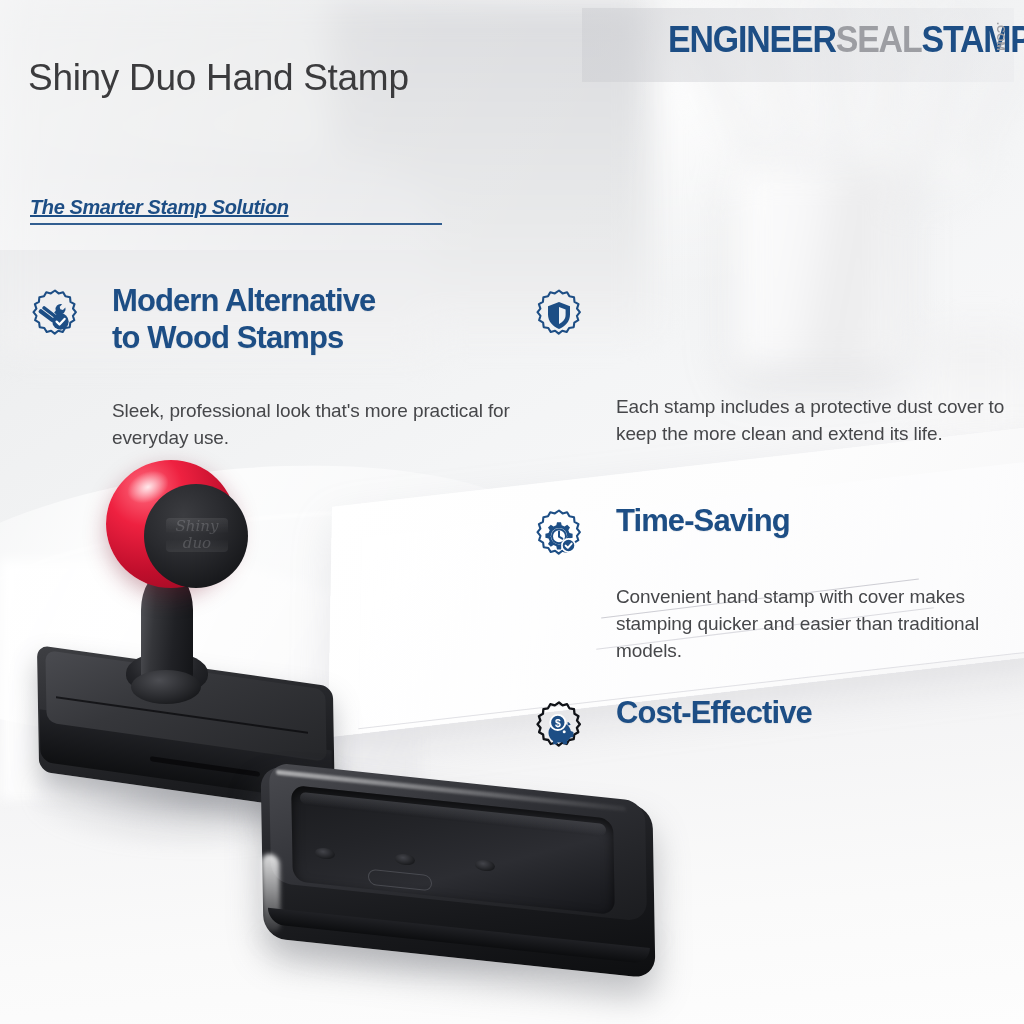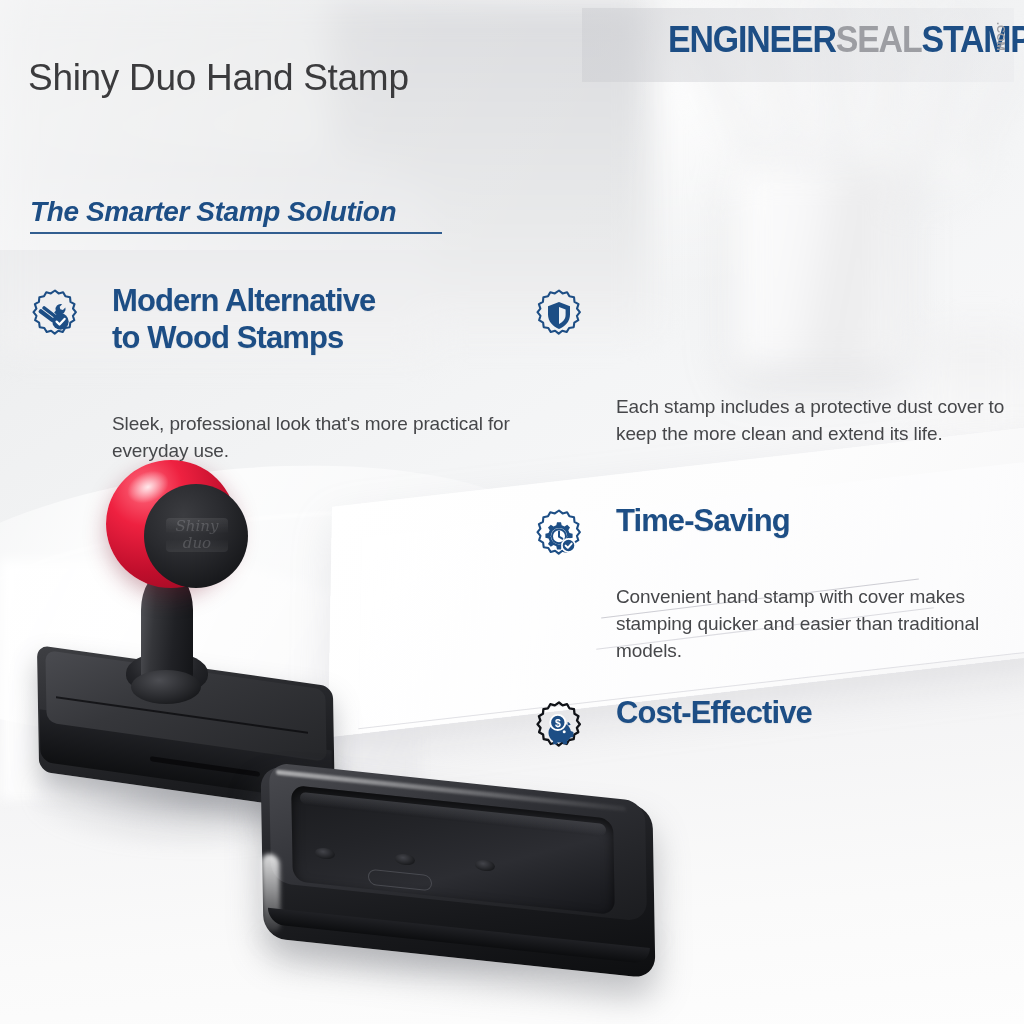--- a/index.html
+++ b/index.html
@@ -125,22 +125,22 @@
     margin-top:35px;
   }
   .features-word{
     position:absolute;left:24px;top:78px;
     font-size:84px;line-height:84px;font-weight:700;letter-spacing:-2.5px;
     color:#1d4e85;
     text-shadow:1px 2px 2px rgba(120,125,135,.30);
   }
   .tagline-wrap{position:absolute;left:30px;top:196px;}
   .tagline{
-    font-size:28px;font-weight:700;font-style:italic;letter-spacing:-.4px;
-    color:#1d4e85;white-space:nowrap;
+    font-size:20px;font-weight:700;font-style:italic;letter-spacing:-.4px;
+    color:#1d4e85;white-space:nowrap;text-decoration:underline;
   }
   .tagline-rule{
     margin-top:4px;height:2px;width:412px;background:#1d4e85;opacity:.9;
   }
 
   
   .logo{position:absolute;left:582px;top:8px;width:432px;height:74px;}
   .logo-plate{
     position:absolute;inset:0;
     background:linear-gradient(100deg,rgba(205,206,210,.55),rgba(225,226,230,.25));
@@ -170,21 +170,21 @@
     color:#1d4e85;
     text-shadow:0 1px 1px rgba(150,155,165,.18);
   }
   .f-body{
     position:absolute;left:86px;
     font-size:19px;line-height:27px;font-weight:400;color:#46474a;
     letter-spacing:-.1px;
   }
 
   #feature-0{left:26px;top:288px;width:480px;}
-  #feature-0 .f-body{top:122px;width:400px;}
+  #feature-0 .f-body{top:109px;width:400px;}
 
   #feature-1{left:530px;top:288px;width:470px;}
   #feature-1 .f-body{top:105px;width:390px;}
 
   #feature-2{left:530px;top:508px;width:470px;}
   #feature-2 .f-body{top:75px;width:395px;}
 
   #feature-3{left:530px;top:700px;width:470px;}
 
   

